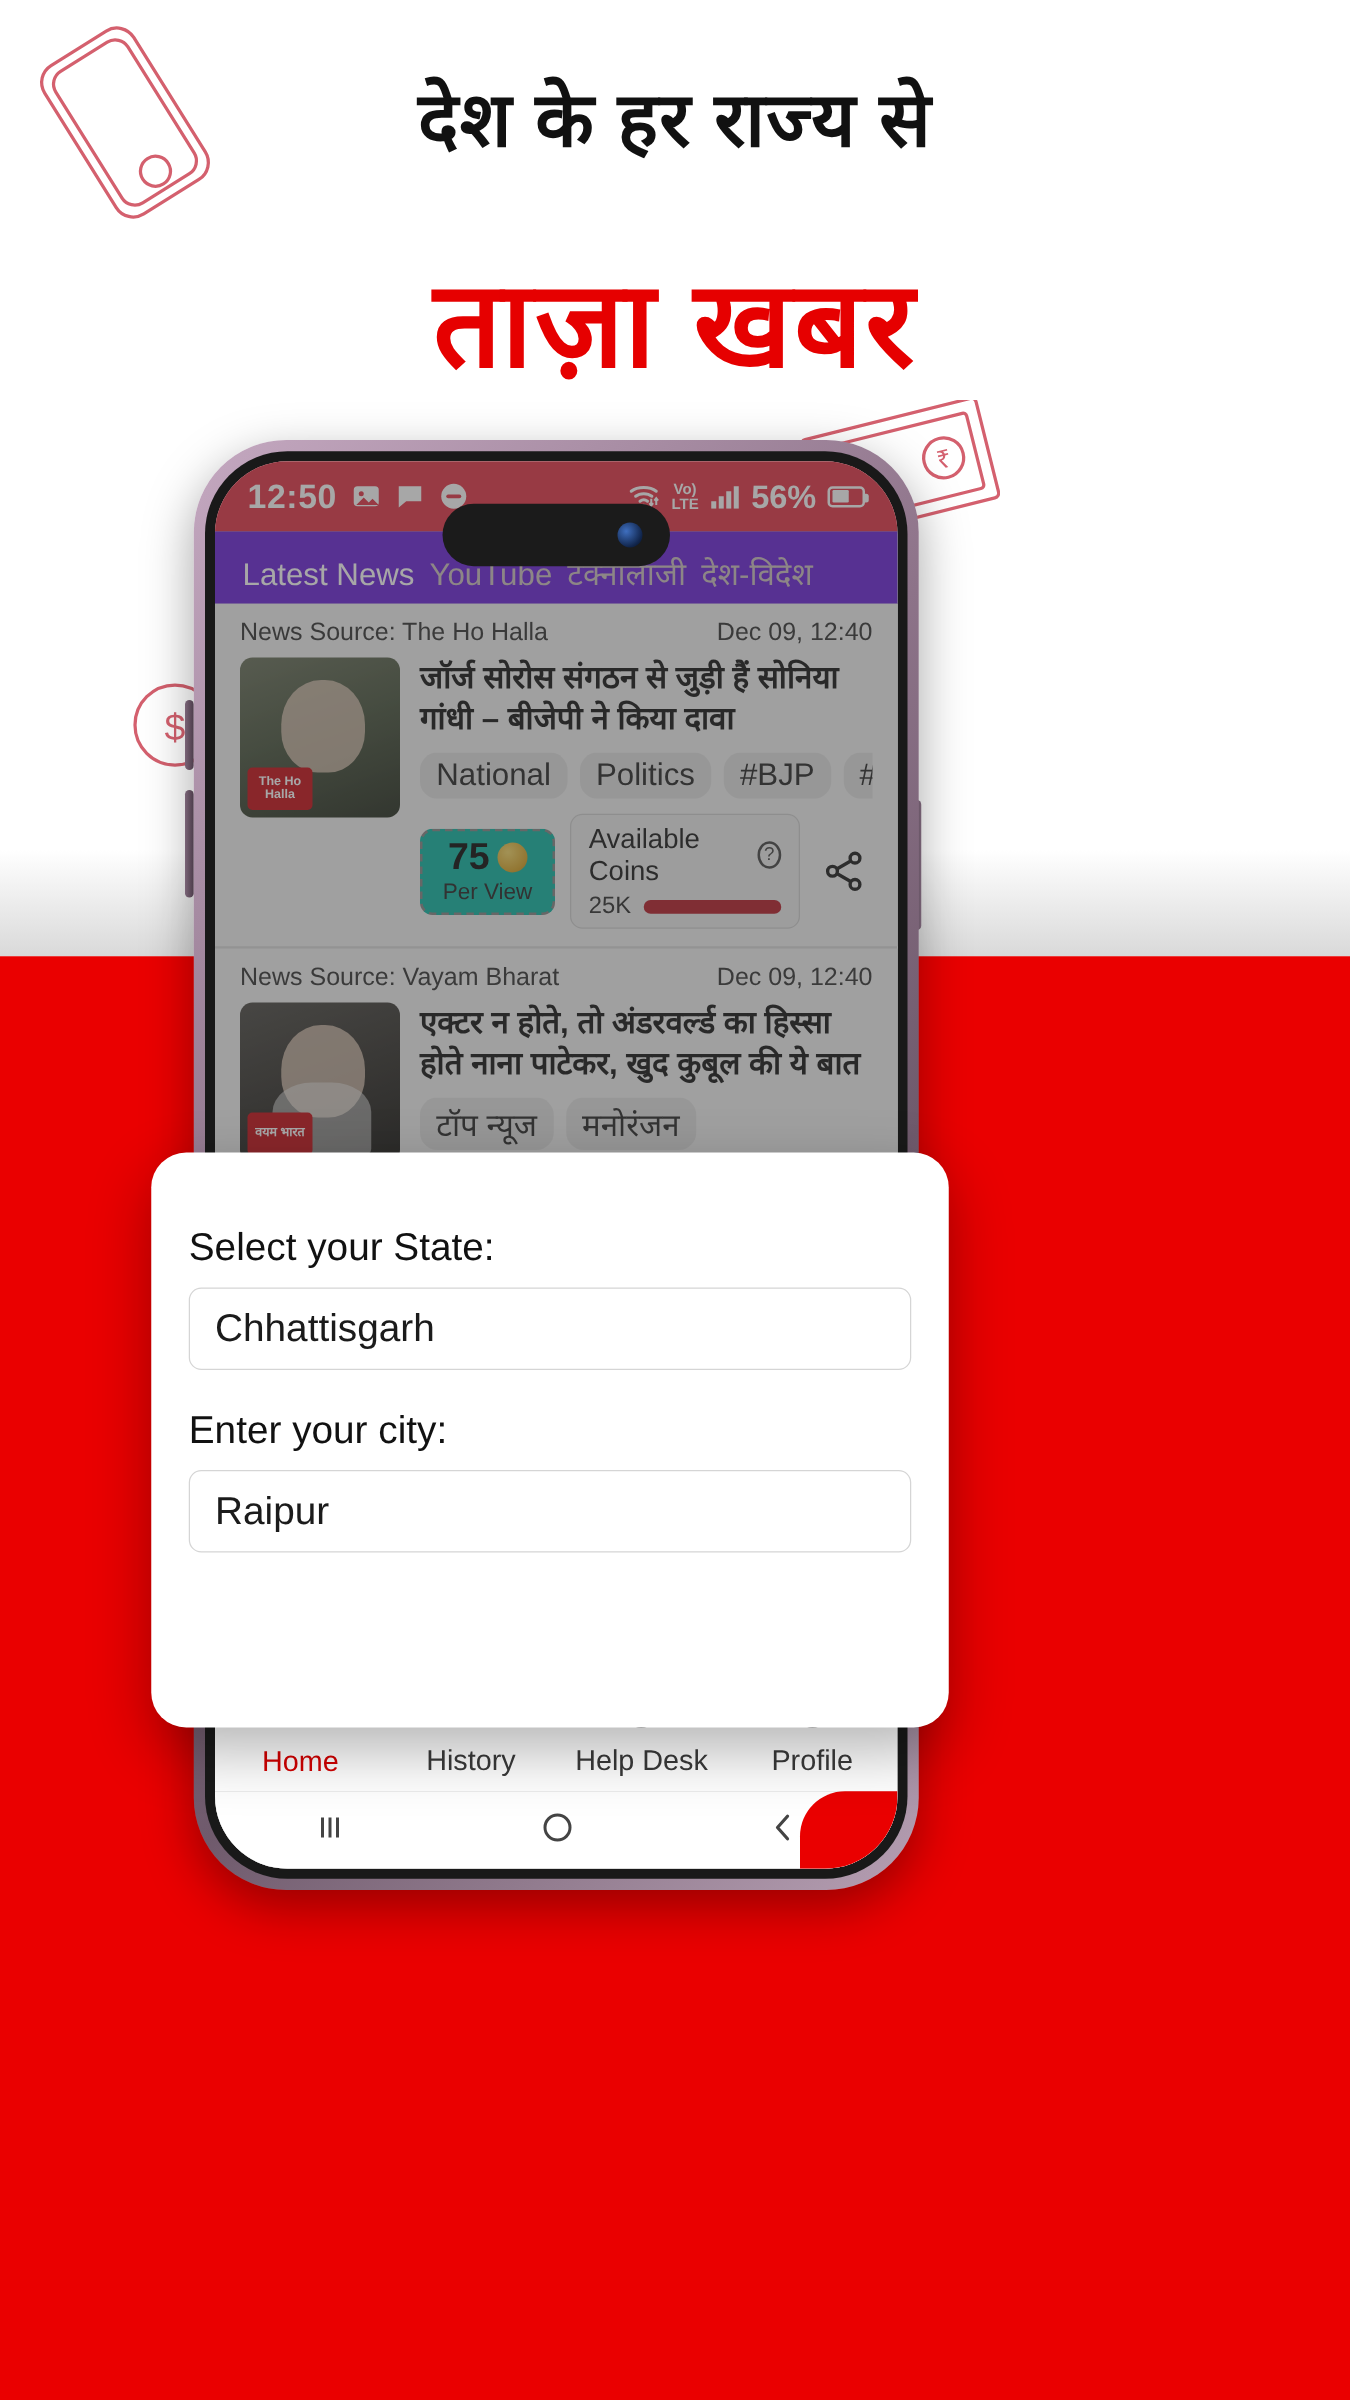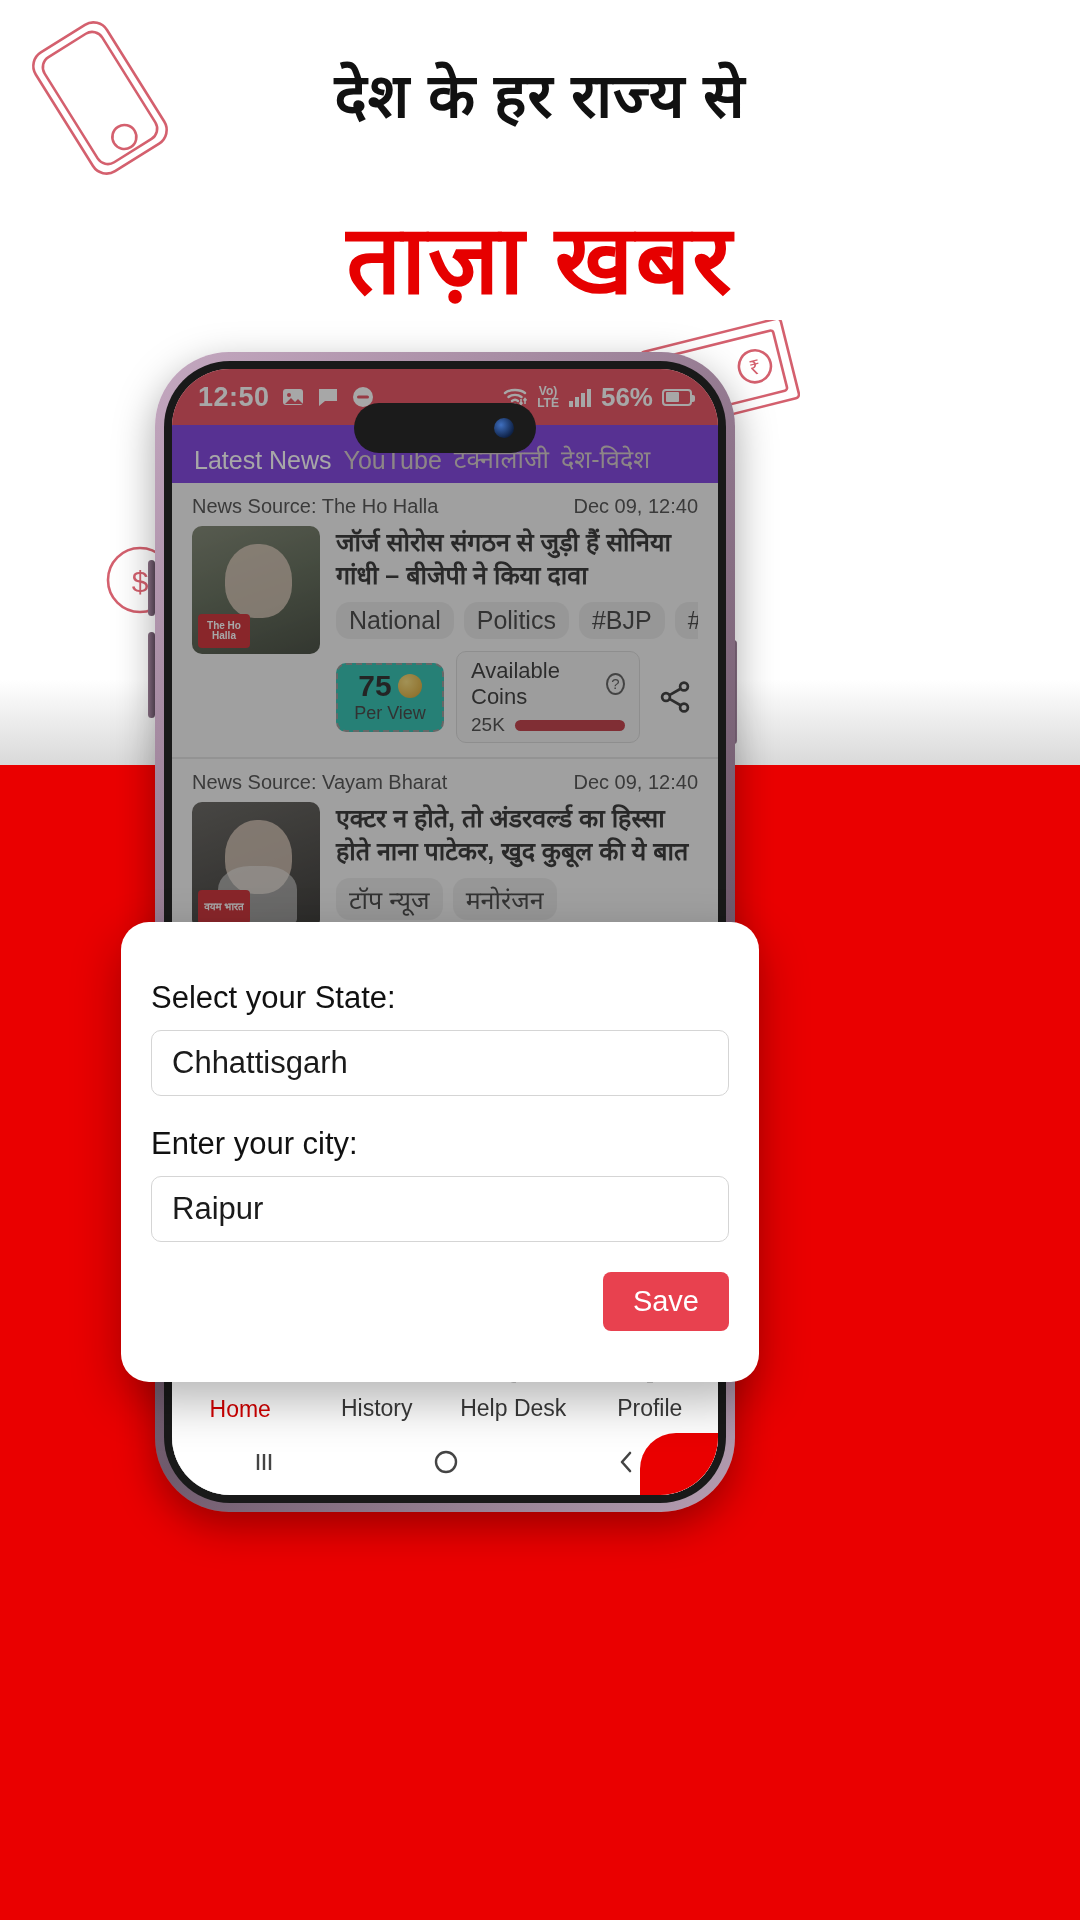--- a/index.html
+++ b/index.html
@@ -452,16 +452,13 @@
 
   </div>
  </div>
 </div>
 
 <div class="dialog">
   <div class="field-label">Select your State:</div>
   <div class="field-box">Chhattisgarh</div>
   <div class="field-label">Enter your city:</div>
   <div class="field-box">Raipur</div>
-  <div class="save-row">
-    <button class="save-btn">Save</button>
-  </div>
 </div>
 
 </body></html>

